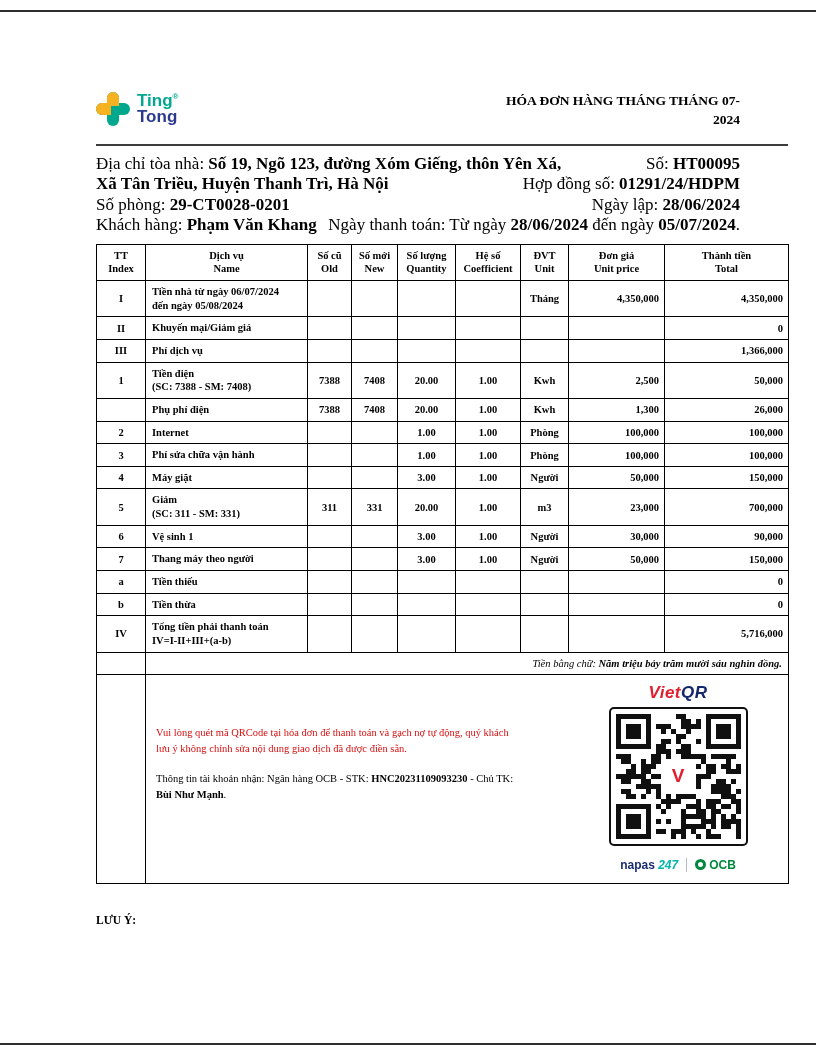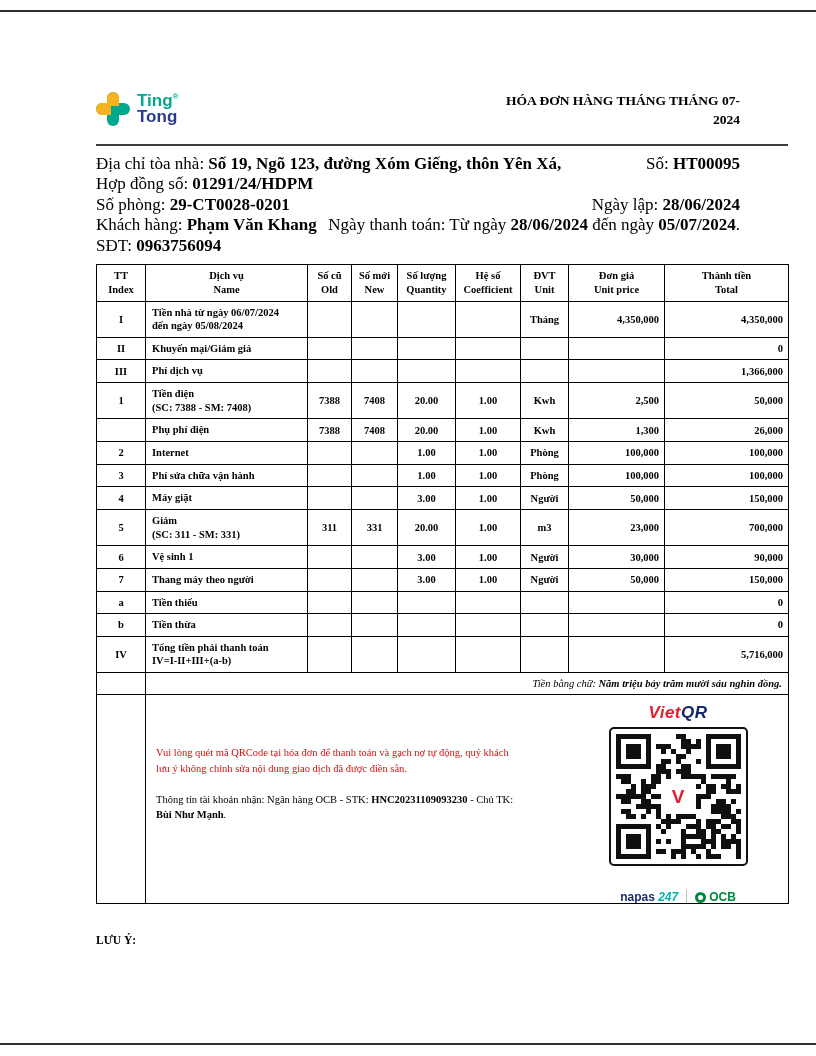--- a/index.html
+++ b/index.html
@@ -52,21 +52,21 @@
   .qr-cell-inner { display:flex; justify-content:space-between; height:208px; }
   .notice-block { padding:50px 0 0 10px; width:440px; }
   .red-notice { color:var(--red); font-size:10.5px; line-height:1.55; }
   .bank-info { margin-top:14px; font-size:10.5px; line-height:1.5; }
   .qr-block { width:152px; margin-right:34px; padding-top:8px; text-align:center; }
   .vietqr-logo { font-family:"Liberation Sans","DejaVu Sans",sans-serif; font-size:17px; font-weight:bold; font-style:italic; letter-spacing:0.5px; }
   .vietqr-logo .vq-red { color:var(--vietqr-red);margin-top:44px; }
   .vietqr-logo .vq-navy { color:var(--vietqr-navy); }
   .qr-frame { position:relative; width:139px; height:139px; margin:4px auto 0 auto; border:2px solid #101010; border-radius:5px; padding:5px; background:#fff; }
   .qr-center-logo { position:absolute; left:50%; top:50%; transform:translate(-50%,-50%); width:28px; height:28px; background:#fff; border-radius:4px; display:flex; align-items:center; justify-content:center; color:var(--vietqr-red); font-weight:bold; font-size:19px; font-family:"Liberation Sans","DejaVu Sans",sans-serif; }
-  .pay-logos { margin-top:24px; display:flex; align-items:center; justify-content:center; gap:8px; font-family:"Liberation Sans","DejaVu Sans",sans-serif; font-size:12px; font-weight:bold; }
+  .pay-logos { margin-top:12px; display:flex; align-items:center; justify-content:center; gap:8px; font-family:"Liberation Sans","DejaVu Sans",sans-serif; font-size:12px; font-weight:bold; }
   .napas-navy { color:var(--napas-navy); }
   .napas-teal { color:var(--napas-teal); font-style:italic; }
   .logo-divider { width:1px; height:14px; background:#bbb; }
   .ocb-mark { color:var(--ocb-green); display:flex; align-items:center; gap:3px; }
   .ocb-ring { width:11px; height:11px; border:3px solid var(--ocb-green); border-radius:50%; display:inline-block; }
 
   .footer-note { margin-top:30px; font-weight:bold; font-size:11.5px; }
 </style>
 </head>
 <body>
@@ -96,33 +96,30 @@
   </div>
 
   <div class="hr"></div>
 
   <div class="info">
     <div class="info-row">
       <div class="info-left"><span>Địa chỉ tòa nhà: </span><b>Số 19, Ngõ 123, đường Xóm Giếng, thôn Yên Xá,</b></div>
       <div class="info-right"><span>Số: </span><b>HT00095</b></div>
     </div>
     <div class="info-row">
+      <div class="info-left"><b>Xã Tân Triều, Huyện Thanh Trì, Hà Nội</b></div>
       <div class="info-right"><span>Hợp đồng số: </span><b>01291/24/HDPM</b></div>
     </div>
     <div class="info-row">
       <div class="info-left"><span>Số phòng: </span><b>29-CT0028-0201</b></div>
       <div class="info-right"><span>Ngày lập: </span><b>28/06/2024</b></div>
     </div>
     <div class="info-row">
       <div class="info-left"><span>Khách hàng: </span><b>Phạm Văn Khang</b></div>
       <div class="info-right"><span>Ngày thanh toán: Từ ngày </span><b>28/06/2024</b><span> đến ngày </span><b>05/07/2024</b><span>.</span></div>
-    </div>
-    <div class="info-row">
-      <div class="info-left"><span>SĐT: </span><b>0963756094</b></div>
-      <div class="info-right"></div>
     </div>
   </div>
 
   <table class="invoice-table">
     <colgroup>
       <col style="width:49px">
         <col style="width:162px">
         <col style="width:44px">
         <col style="width:46px">
       <col style="width:58px">

